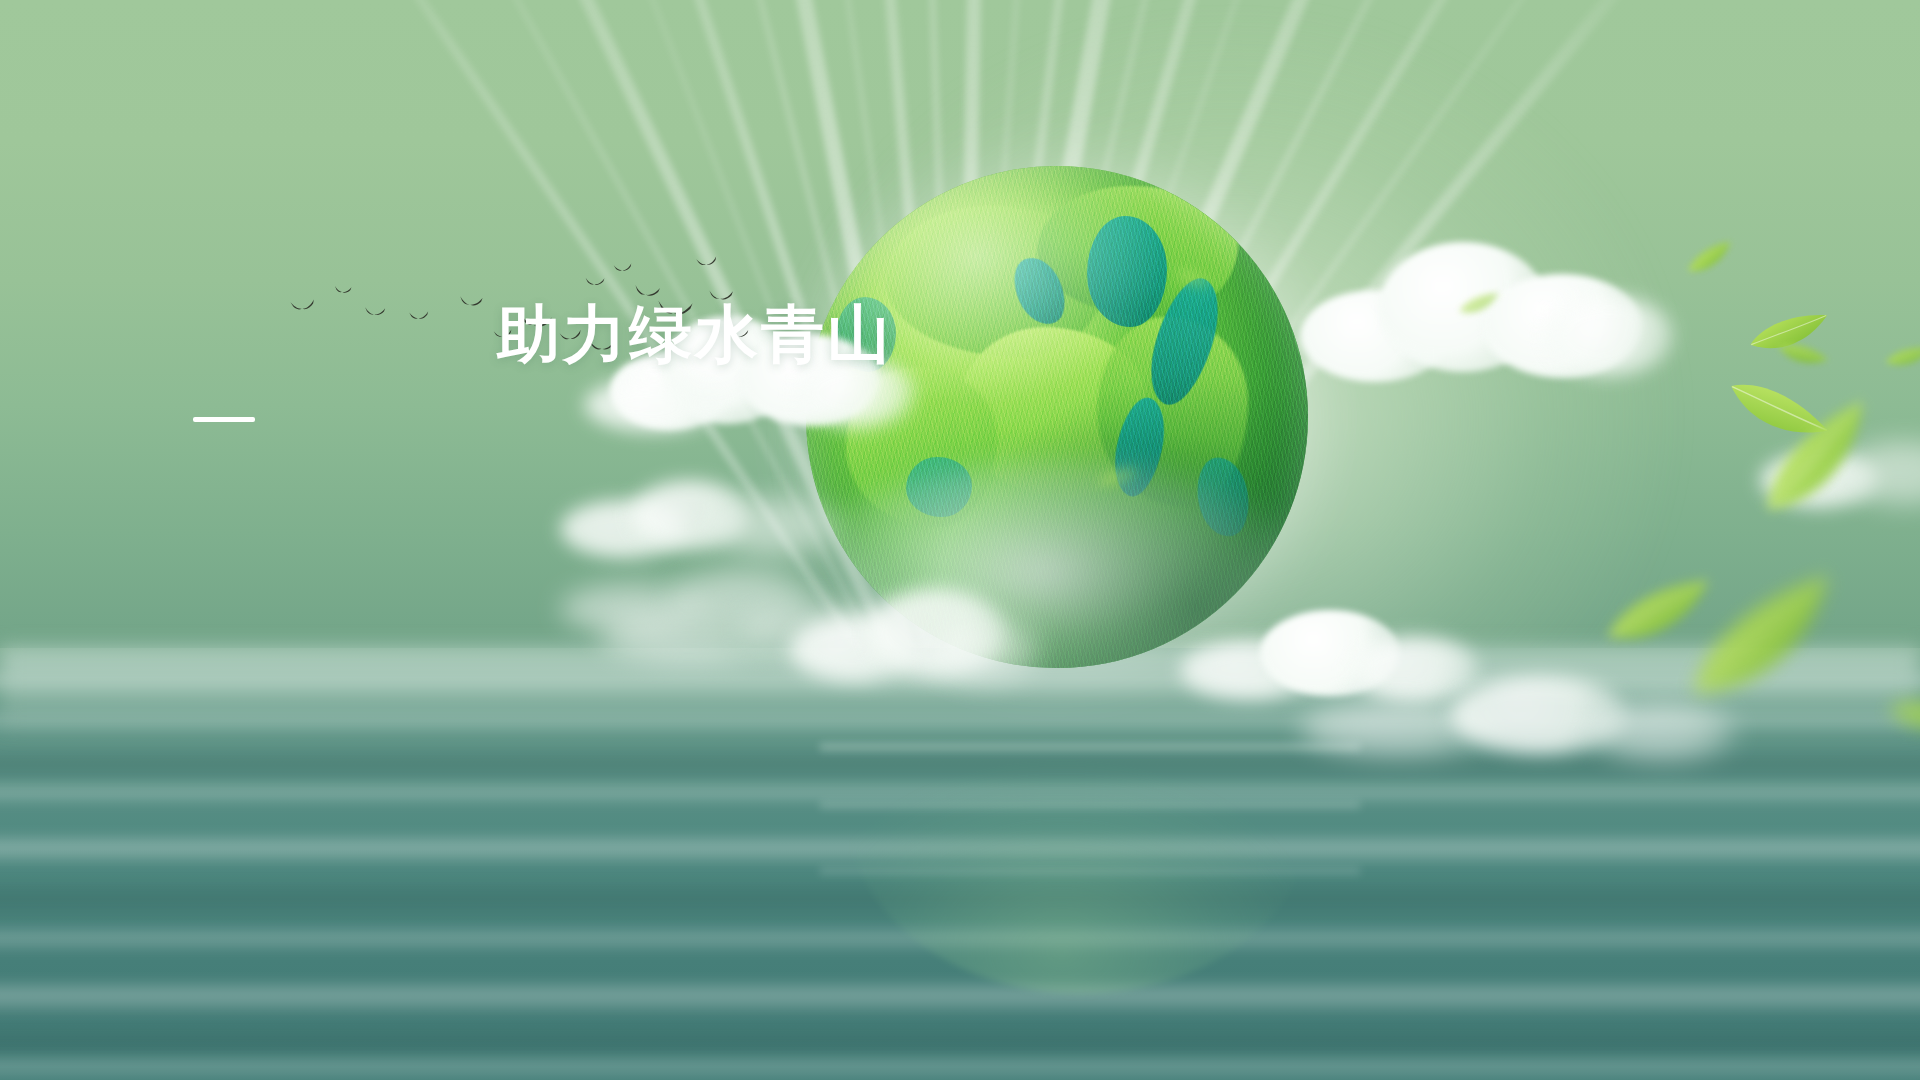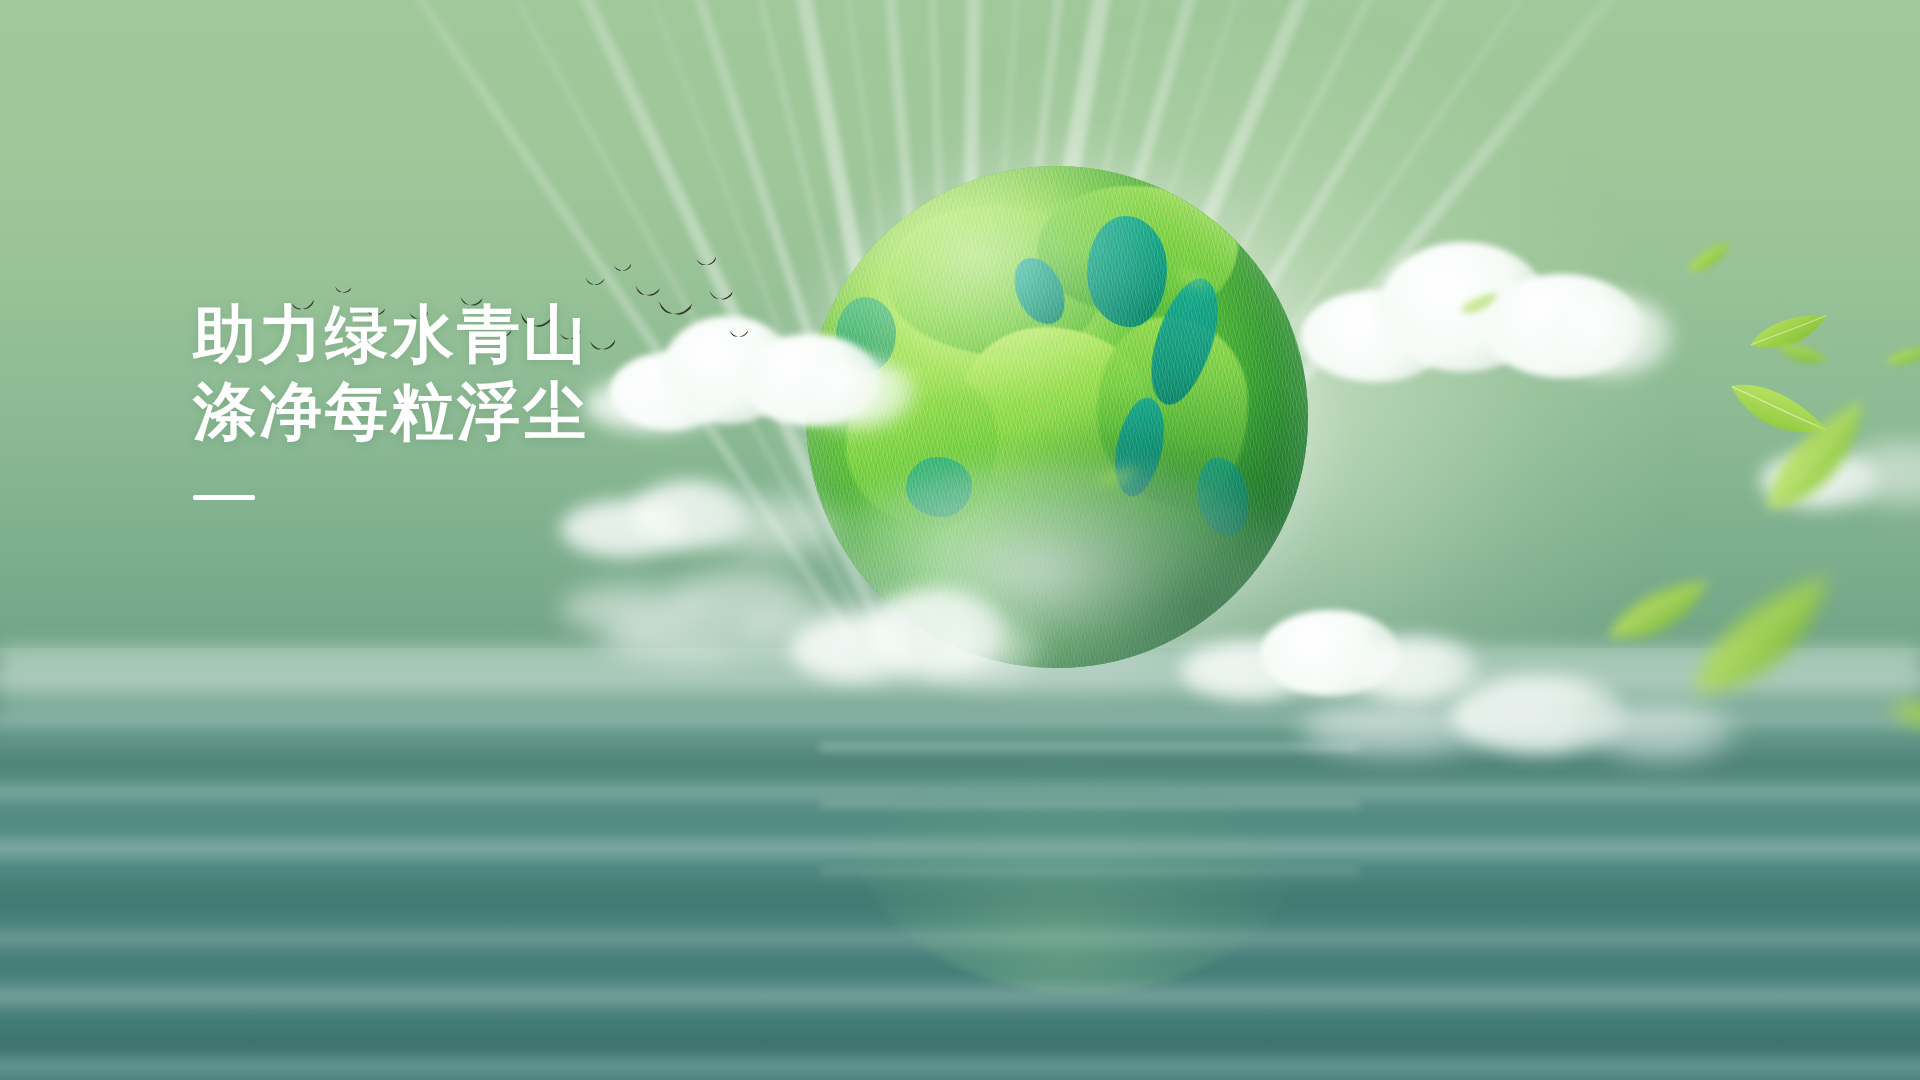--- a/index.html
+++ b/index.html
@@ -188,21 +188,21 @@
   
   .copy{ position:absolute; left:193px; top:296px; width:700px; }
   .headline{
     color:#ffffff;
     font-size:63px;
     font-weight:bold;
     line-height:1.23;
     letter-spacing:3px;
     text-shadow:0 2px 10px rgba(60,110,80,.22);
   }
-  .headline div{ white-space:nowrap; }
+  .headline div{ white-space:nowrap;text-align:right; }
   .accent-bar{
     margin-top:44px;
     width:62px; height:5px;
     background:#ffffff;
     border-radius:2px;
   }
   .subcopy{
     margin-top:48px;
     color:#ffffff;
     font-size:20px;
@@ -582,18 +582,17 @@
           </defs>
           <path d="M2 20 C20 2, 58 -4, 98 8 C74 30, 36 42, 2 20 Z" fill="url(#lg1096470)"></path>
           <path d="M3 20 C34 16, 66 13, 97 8" stroke="rgba(255,255,255,.45)" stroke-width="1.4" fill="none"></path>
         </svg>
       </div>
     </div>
 
   <div class="copy">
     <div class="headline">
       <div>助力绿水青山</div>
-      <div>涤净每粒浮尘</div>
     </div>
     <div class="accent-bar"></div>
   </div>
 
 </div>
 
 </body></html>

